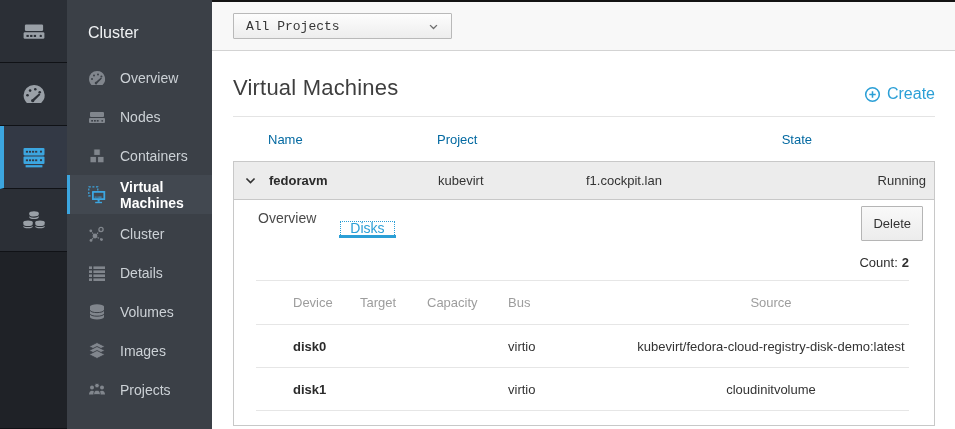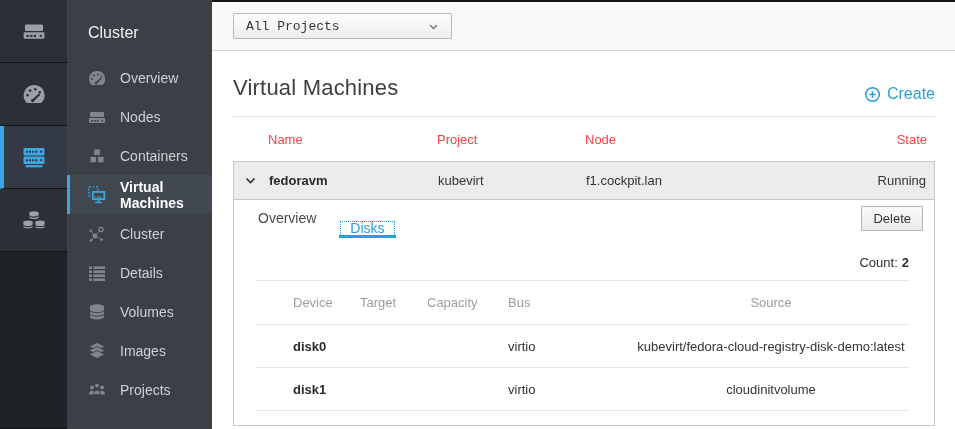--- a/index.html
+++ b/index.html
@@ -51,36 +51,36 @@
   }
   .project-select .caret { color:#6f6f6f; display:flex; }
 
   .content { flex:1; padding:0 20px 0 21px; }
   .content-header { display:flex; justify-content:space-between; align-items:center; margin:22px 0 13px; }
   .page-title { font-size:22px; font-weight:300; color:#3e3e3e; margin:0; letter-spacing:.2px; }
   .create-link { display:flex; align-items:center; gap:6px; color:#2b9fd6; font-size:16px; font-weight:300; cursor:pointer;margin-top:12px; }
 
   
   .vm-grid { display:grid; grid-template-columns:35px 169px 148px 1fr 115px; align-items:center; }
-  .vm-table-header { height:45px; border-top:1px solid #e4e4e4; color:#ef4444; font-size:13px; }
+  .vm-table-header { height:45px; border-top:1px solid #e4e4e4; color:#0369a1; font-size:13px; }
   .cell-right { text-align:right; padding-right:8px; }
   .vm-row {
     height:39px; background:#ececec; border:1px solid #c8c8c8;
     font-size:13px; color:#333; cursor:pointer;
   }
   .expander { padding-left:10px; display:flex; align-items:center; color:#333; }
   .vm-name { font-weight:bold; color:#2b2b2b; }
 
   
   .row-body { border:1px solid #c8c8c8; border-top:none; background:#fff; }
   .tabs-bar { position:relative; height:38px; display:flex; align-items:stretch; padding-left:13px; }
   .tab { display:flex; align-items:center; padding:0 11px; margin-right:12px; font-size:14px; color:#4a4a4a; cursor:pointer; border-bottom:3px solid transparent; }
   .tab.active { color:#2b9fd6; border-bottom-color:#2b9fd6; outline:1px dotted #2b9fd6; outline-offset:-2px;margin-top:20px; }
   .delete-btn {
-    position:absolute; right:11px; top:6px; padding:4px 11px;
+    position:absolute; right:11px; top:6px; padding:9px 11px;
     font-family:inherit; font-size:13px; color:#333;
     background:linear-gradient(#f9f9f9,#ececec); border:1px solid #b5b5b5; border-radius:1px; cursor:pointer;
   }
 
   
   .disks-panel { padding:6px 25px 14px 22px; }
   .count-row { text-align:right; font-size:13px; color:#2f2f2f; padding:11px 0 10px; border-bottom:1px solid #e6e6e6; }
   .count-num { font-weight:bold; margin-left:4px; }
   .disk-grid { display:grid; grid-template-columns:104px 67px 81px 125px 1fr; align-items:center; }
   .disks-header { height:44px; font-size:13px; color:#9d9d9d; border-bottom:1px solid #e6e6e6; }
@@ -319,21 +319,20 @@
               </svg>
             </span>
           <span>Create</span>
         </span>
       </div>
 
       <div class="vm-grid vm-table-header">
         <span></span>
         <span>Name</span>
         <span>Project</span>
-        <span>Node</span>
         <span class="cell-right">State</span>
       </div>
 
       <div class="vm-grid vm-row">
         <span class="expander">
             <svg width="13" height="13" viewBox="0 0 16 16" fill="none" stroke="#333" stroke-width="2">
               <path d="M3 5.5l5 5 5-5"></path>
             </svg>
           </span>
         <span class="vm-name">fedoravm</span>

